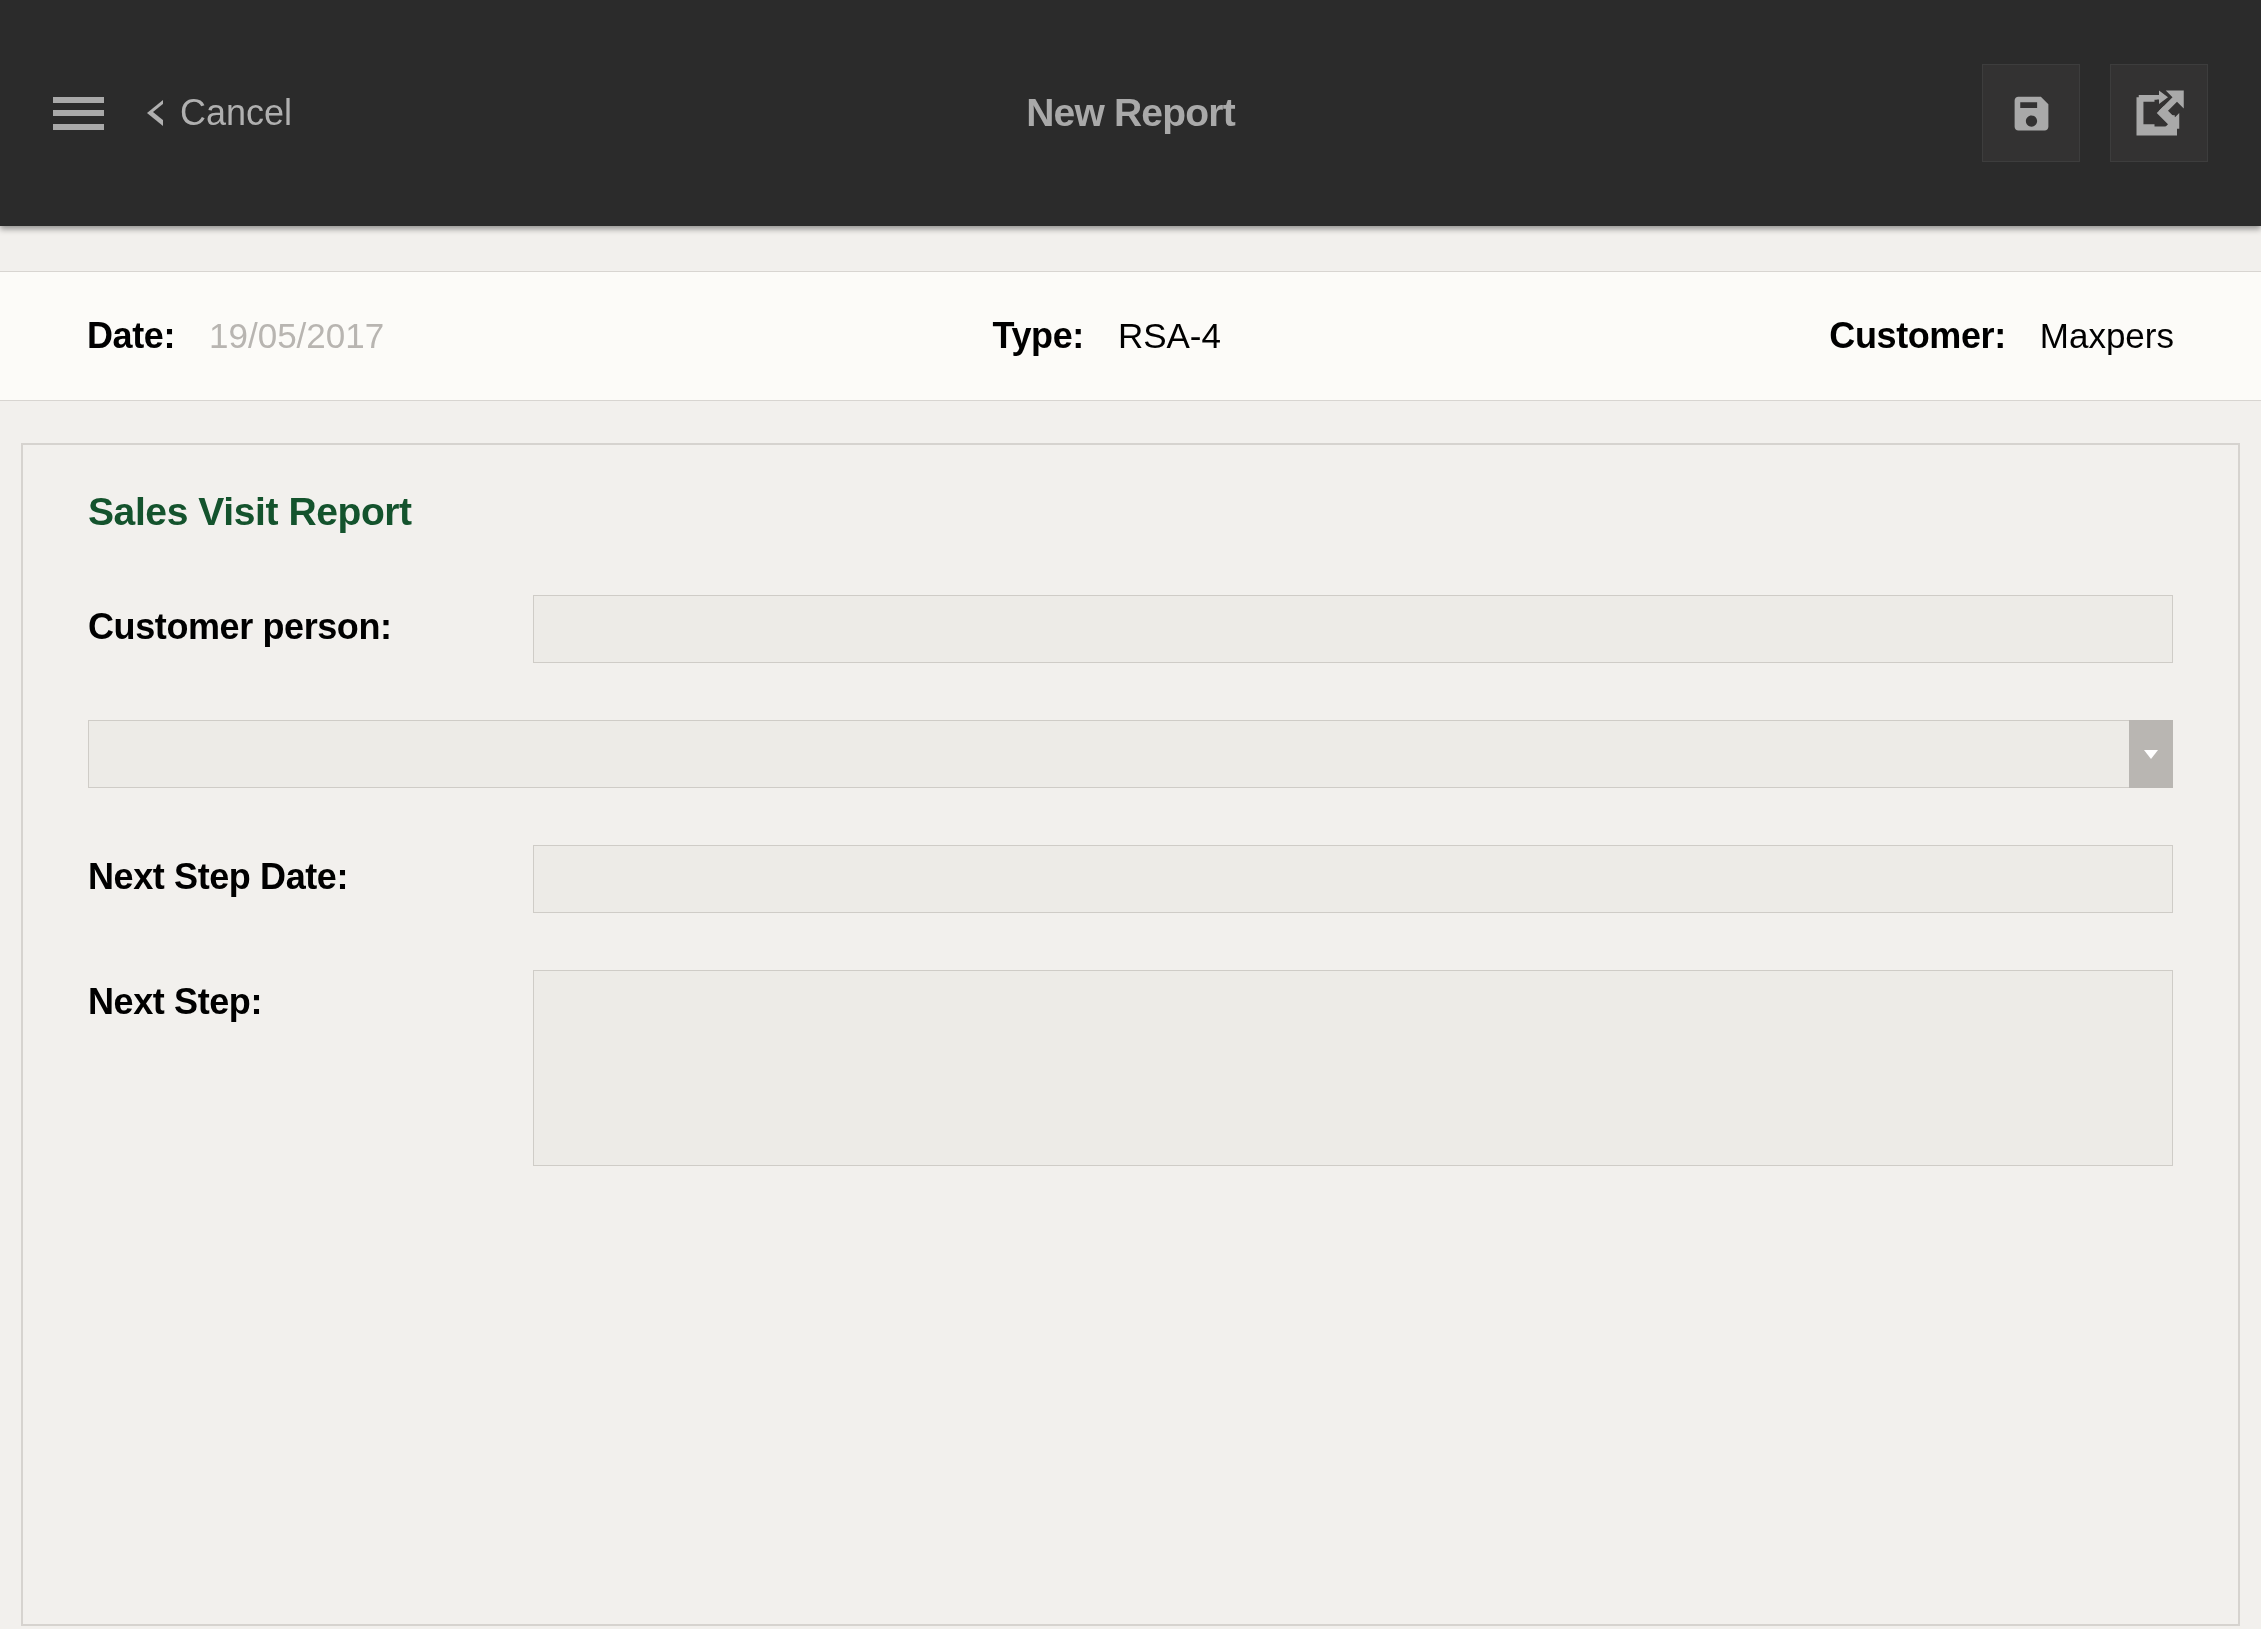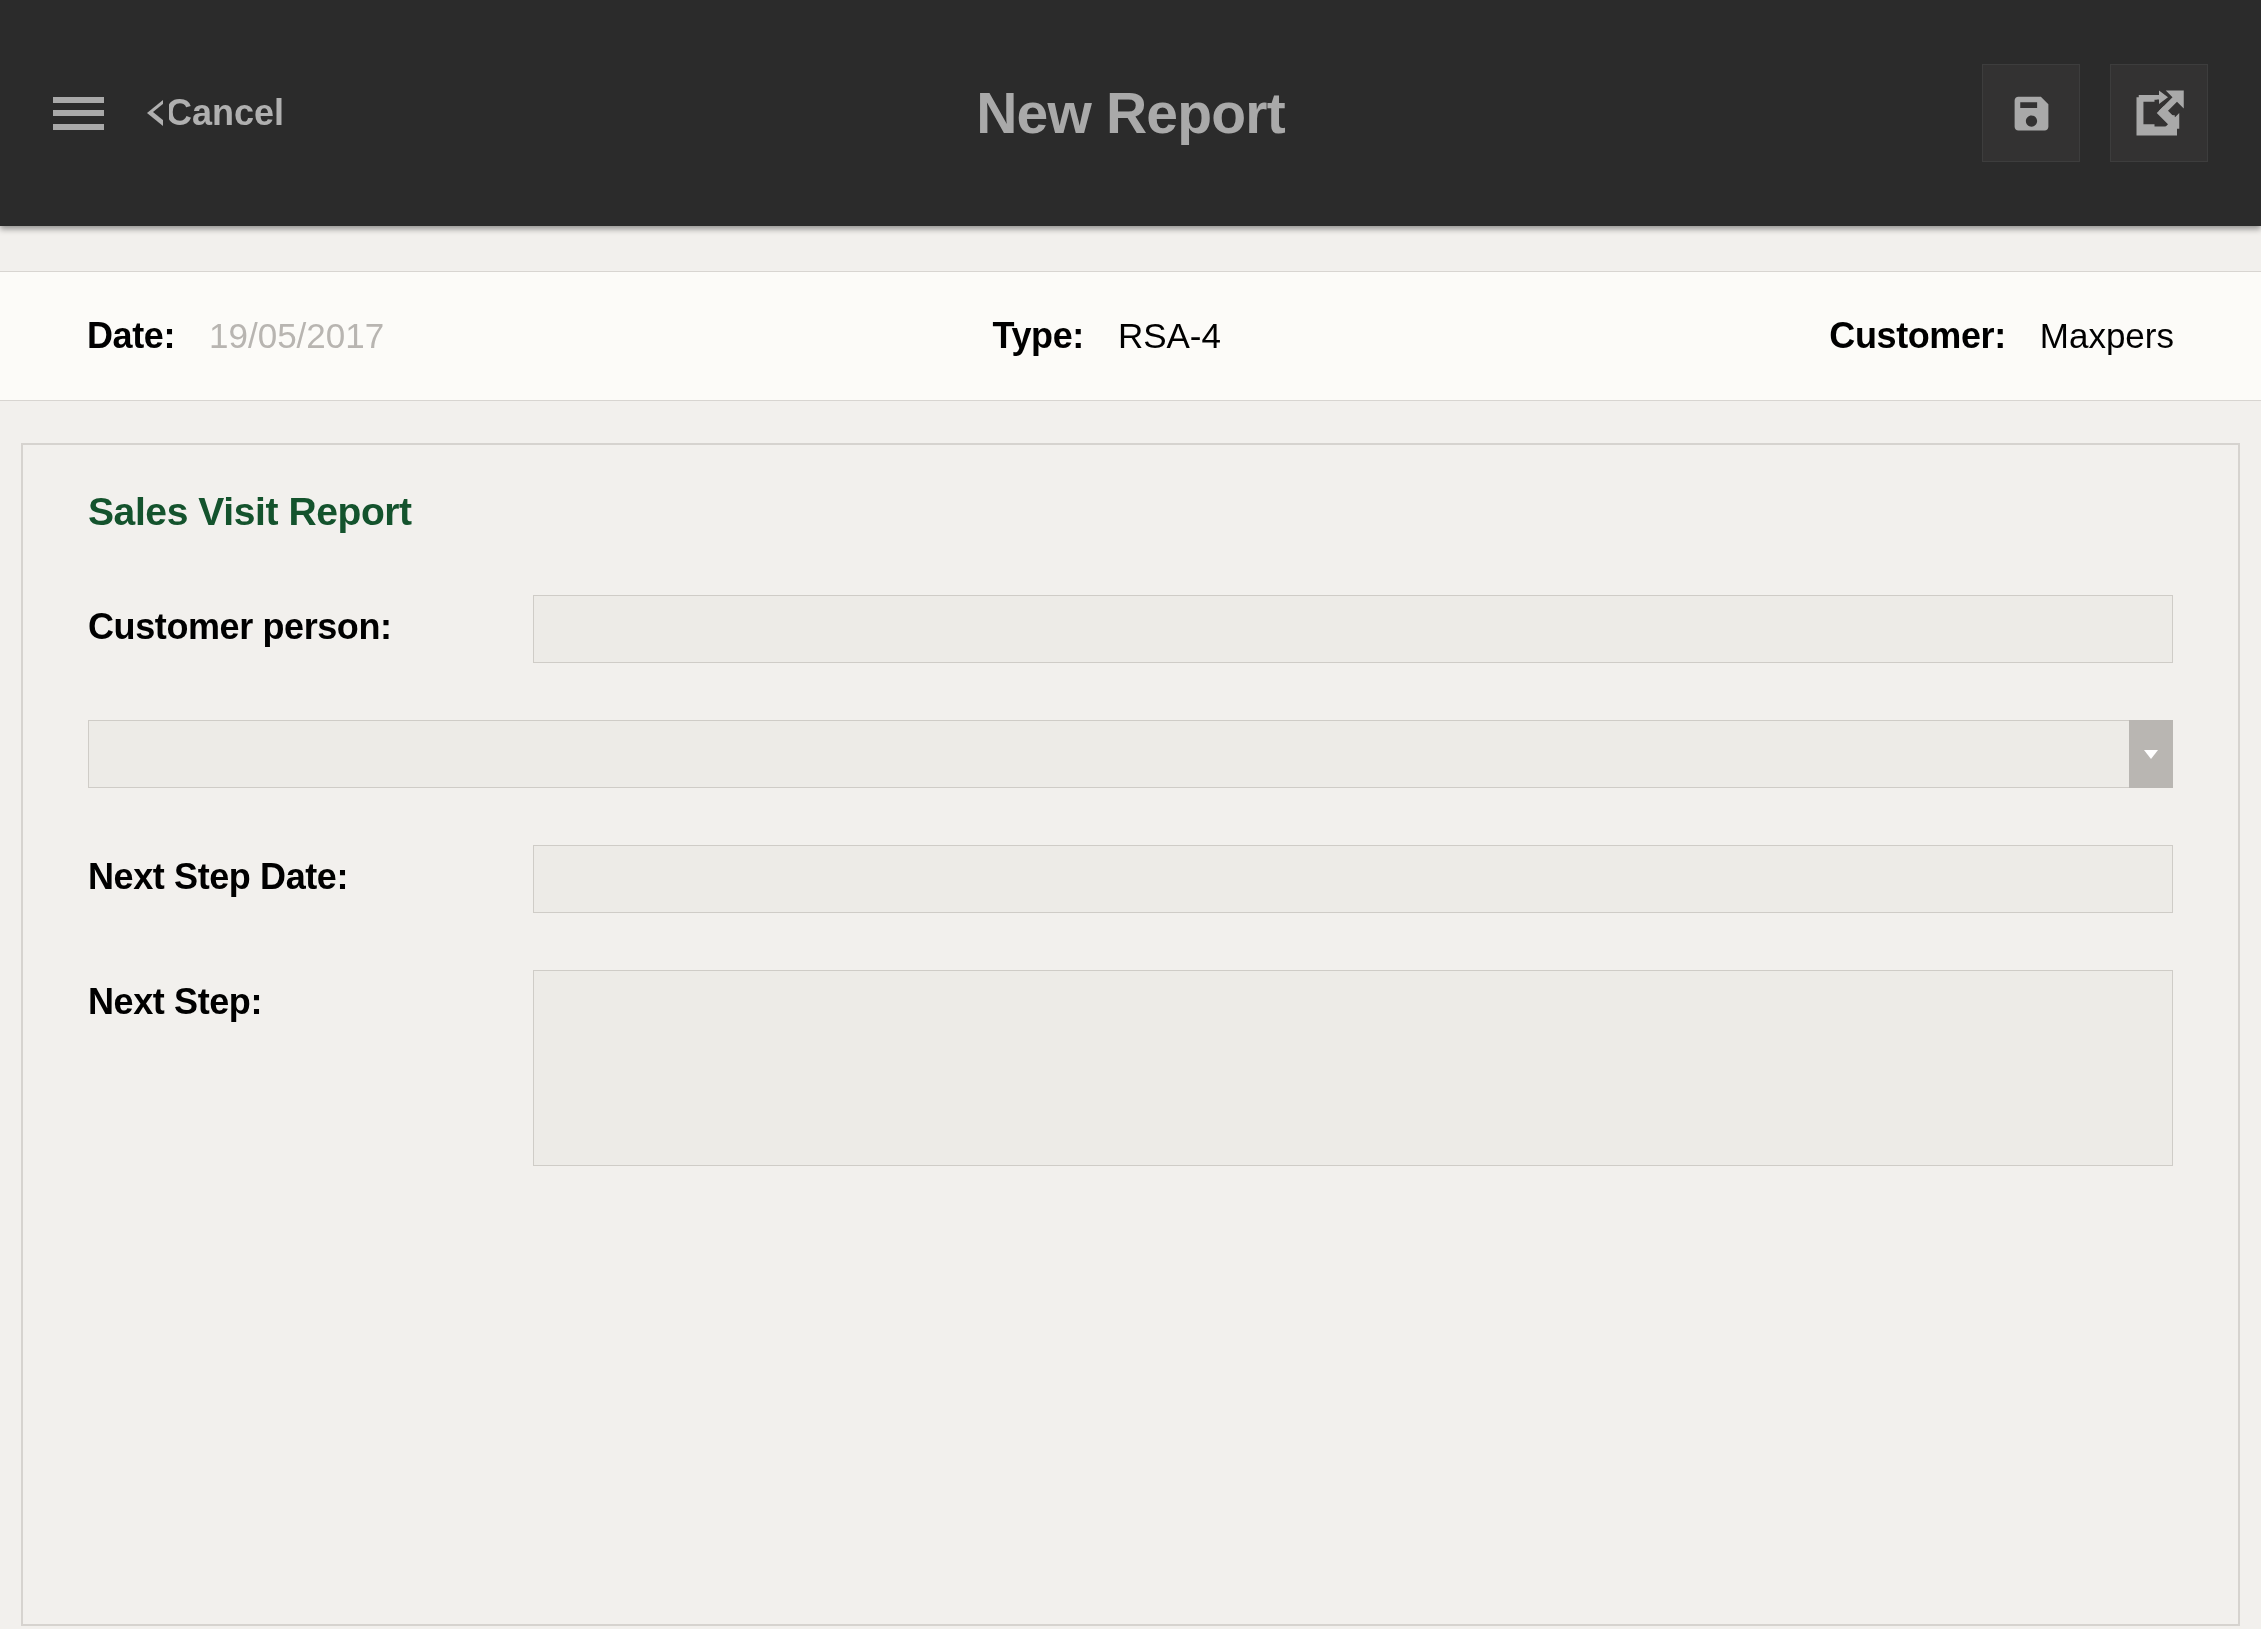--- a/index.html
+++ b/index.html
@@ -60,29 +60,29 @@
       position: absolute;
       left: 6px;
       top: -13.6px;
       border-top: 13.6px solid transparent;
       border-bottom: 13.6px solid transparent;
       border-right: 16.6px solid #2b2b2b;
     }
     .cancel-text {
       color: #b0b0b0;
       font-size: 36px;
-      font-weight: 700;
-      margin-left: 0;
+      font-weight: 400;
+      margin-left: 14px;
     }
     .title {
       position: absolute;
       left: 50%;
       transform: translateX(-50%);
       color: #a9a9a9;
-      font-size: 57px;
+      font-size: 39px;
       font-weight: 700;
       font-stretch: condensed;
       letter-spacing: -0.8px;
     }
     .header-actions {
       margin-left: auto;
       display: flex;
       gap: 30px;
     }
     .icon-btn {

